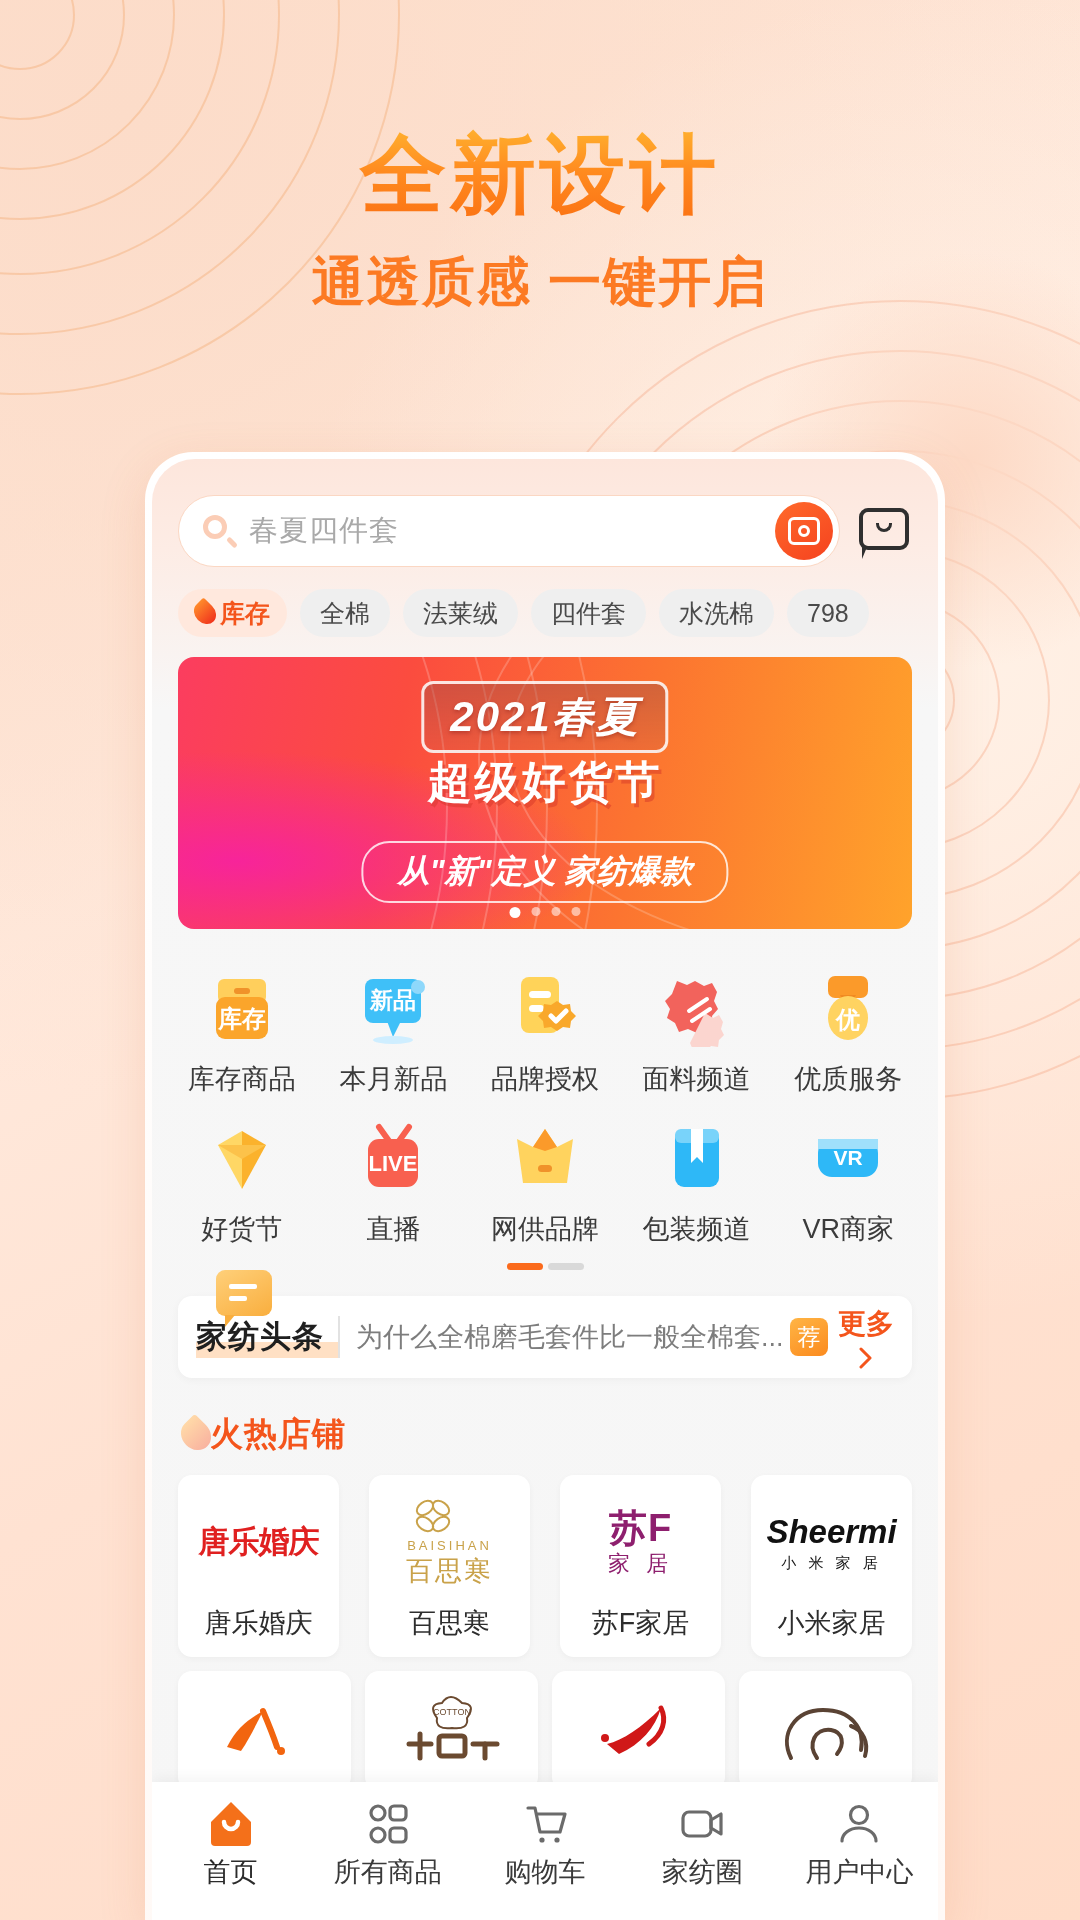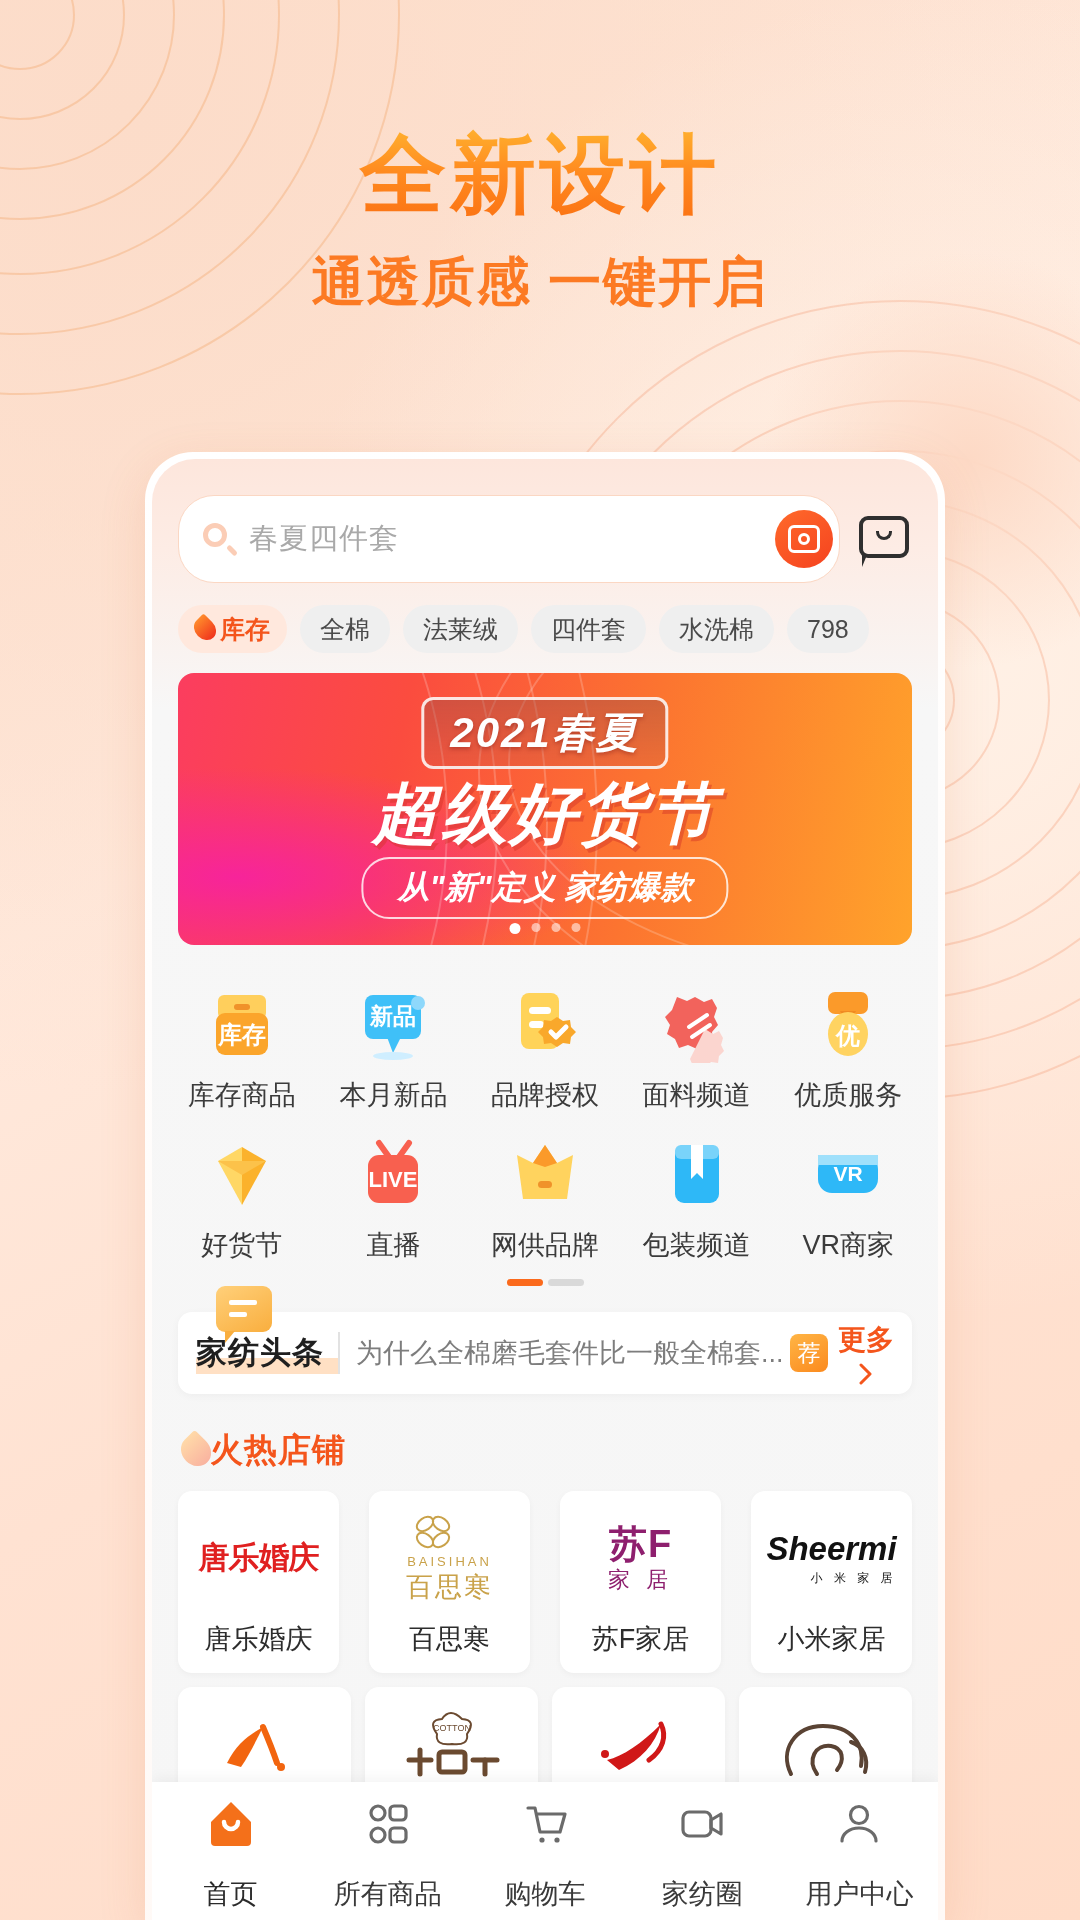--- a/index.html
+++ b/index.html
@@ -63,21 +63,21 @@
   .screen {
     width:100%; height:100%;
     background:linear-gradient(180deg,#fde6dc 0%, #fdece5 90px, #f7f7f7 250px, #f6f6f6 100%);
     border-radius:43px 43px 0 0;
     overflow:hidden; position:relative;
   }
 
   
   .search-row { display:flex; align-items:center; gap:16px; padding:36px 26px 0 26px; }
   .search-box {
-    flex:1; height:88px; background:#ffffff; border:1.5px solid #fbd7c3;
+    flex:1; height:72px; background:#ffffff; border:1.5px solid #fbd7c3;
     border-radius:36px; display:flex; align-items:center; padding:0 6px 0 24px;
     position:relative;
   }
   .s-ico { width:34px; height:34px; flex:none; position:relative; }
   .s-ico i {
     position:absolute; width:24px; height:24px; border:5px solid #fbcdb6;
     border-radius:50%; left:0; top:1px;
   }
   .s-ico b {
     position:absolute; width:12px; height:5px; background:#fbcdb6;
@@ -136,21 +136,21 @@
   }
   .b-badge {
     position:absolute; left:50%; transform:translateX(-50%); top:24px;
     padding:5px 26px; border:3px solid rgba(255,255,255,.85); border-radius:12px;
     background:linear-gradient(180deg,rgba(160,80,70,.45),rgba(200,90,70,.25));
     color:#fff; font-size:42px; font-weight:bold; font-style:italic; letter-spacing:2px;
     text-shadow:0 2px 4px rgba(120,20,20,.4);
   }
   .b-main {
     position:absolute; left:50%; transform:translateX(-50%); top:96px;
-    color:#fff; font-size:66px; font-weight:bold; font-style:italic; letter-spacing:3px;
+    color:#fff; font-size:44px; font-weight:bold; letter-spacing:3px;
     text-shadow:3px 4px 0 rgba(210,50,40,.45);
     white-space:nowrap;
   }
   .b-sub {
     position:absolute; left:50%; transform:translateX(-50%); top:184px;
     padding:7px 34px; border:2px solid rgba(255,255,255,.8); border-radius:28px;
     color:#fff; font-size:32px; font-weight:bold; font-style:italic; white-space:nowrap;
   }
   .b-dots { position:absolute; left:50%; transform:translateX(-50%); bottom:11px; display:flex; gap:11px; }
   .b-dots i { width:9px; height:9px; border-radius:50%; background:rgba(255,255,255,.55); }
@@ -223,21 +223,21 @@
     box-shadow:0 2px 6px rgba(0,0,0,.04);
     text-align:right;
   }
 
   
   .tabbar {
     position:absolute; left:0; bottom:0; width:100%; height:138px;
     background:#fff; display:flex; align-items:flex-start; padding-top:16px;
     box-shadow:0 -3px 14px rgba(0,0,0,.05);
   }
-  .tab { flex:1; display:flex; flex-direction:column; align-items:center; gap:26px; }
+  .tab { flex:1; display:flex; flex-direction:column; align-items:center; gap:4px; }
   .tab-ico { width:52px; height:52px; position:relative; }
   .tab-label { font-size:27px; color:#3a3a3a; white-space:nowrap; }
   .tab.active .tab-label { color:#2b2b2b; }
 
   svg { display:block; }
 </style>
 </head>
 <body>
 
 <div class="bg"></div>
@@ -519,21 +519,21 @@
           <div style="font-size:22px;color:#8e1f6e;letter-spacing:5px;margin-top:6px;">家 居</div>
         </div>
       </div>
       <div class="shop-name">苏F家居</div>
     </div>
 
     <div class="shop">
       <div class="shop-logo">
         <div style="text-align:center;line-height:1;">
           <div style="font-size:33px;font-style:italic;font-weight:bold;color:#111;">Sheermi</div>
-          <div style="font-size:12px;color:#111;letter-spacing:4px;margin-top:7px;text-align:right;">小 米 家 居</div>
+          <div style="font-size:15px;color:#111;letter-spacing:4px;margin-top:7px;">小 米 家 居</div>
         </div>
       </div>
       <div class="shop-name">小米家居</div>
     </div>
 
   </div>
 
   <div class="shops2">
 
     <div class="shop2">

